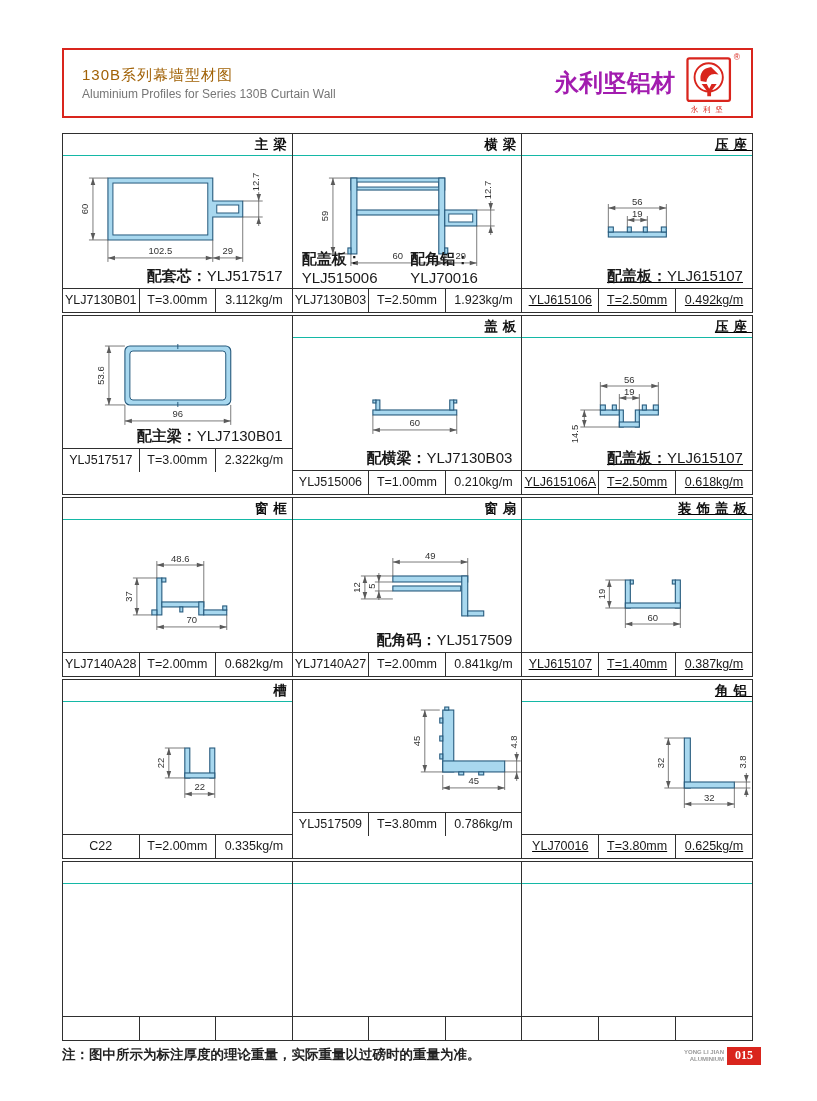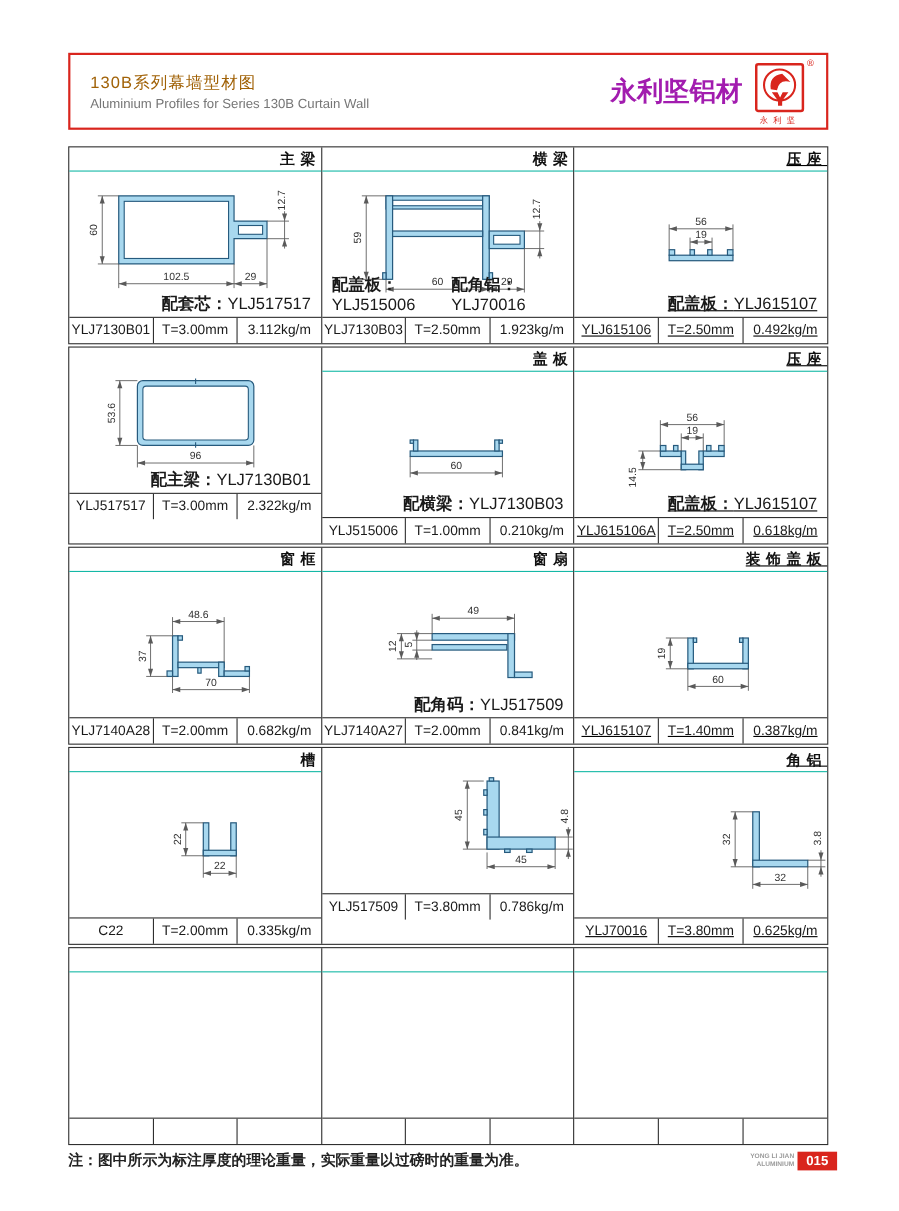--- a/index.html
+++ b/index.html
@@ -31,21 +31,21 @@
   .pf{fill:#a8d8ef;stroke:#265a7d;stroke-width:1.1;}
   .pf-in{fill:#fff;stroke:#265a7d;stroke-width:1;}
   .tick{stroke:#265a7d;stroke-width:1;}
   .dl{stroke:#5a5a5a;stroke-width:0.8;}
   .ah{fill:#5a5a5a;}
   .dt{font-family:"Liberation Sans",sans-serif;font-size:9.5px;fill:#333;}
   
   .footer-note{position:absolute;left:62px;top:1046px;width:691px;text-align:left;font-size:13.5px;font-weight:bold;color:#222;}
   .page-tag{position:absolute;right:56px;top:1047px;display:flex;align-items:center;gap:3px;}
   .tag-txt{font-size:6px;line-height:1.15;color:#9a9a9a;font-weight:bold;text-align:right;}
-  .tag-num{background:#d9251d;color:#fff;font-size:12px;font-weight:bold;padding:1px 8px 2px 8px;}
+  .tag-num{background:#d9251d;color:#fff;font-size:12px;font-weight:bold;padding:1px 8px 2px 8px;font-family:Liberation Serif, serif;}
 </style>
 </head>
 <body>
 
 <div class="page">
 
   <div class="header">
     <div class="h-left">
       <div class="h-title">130B系列幕墙型材图</div>
       <div class="h-sub">Aluminium Profiles for Series 130B Curtain Wall</div>

